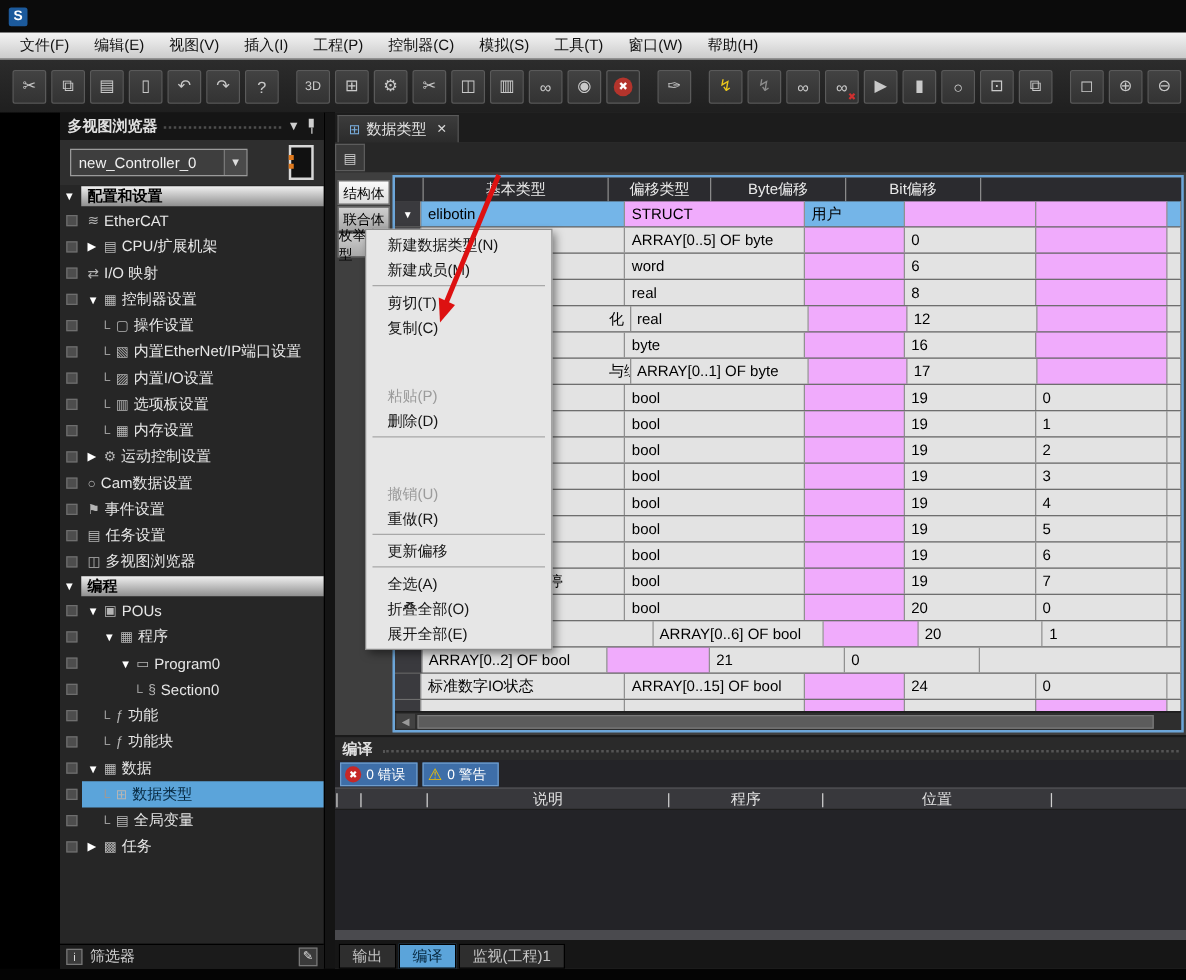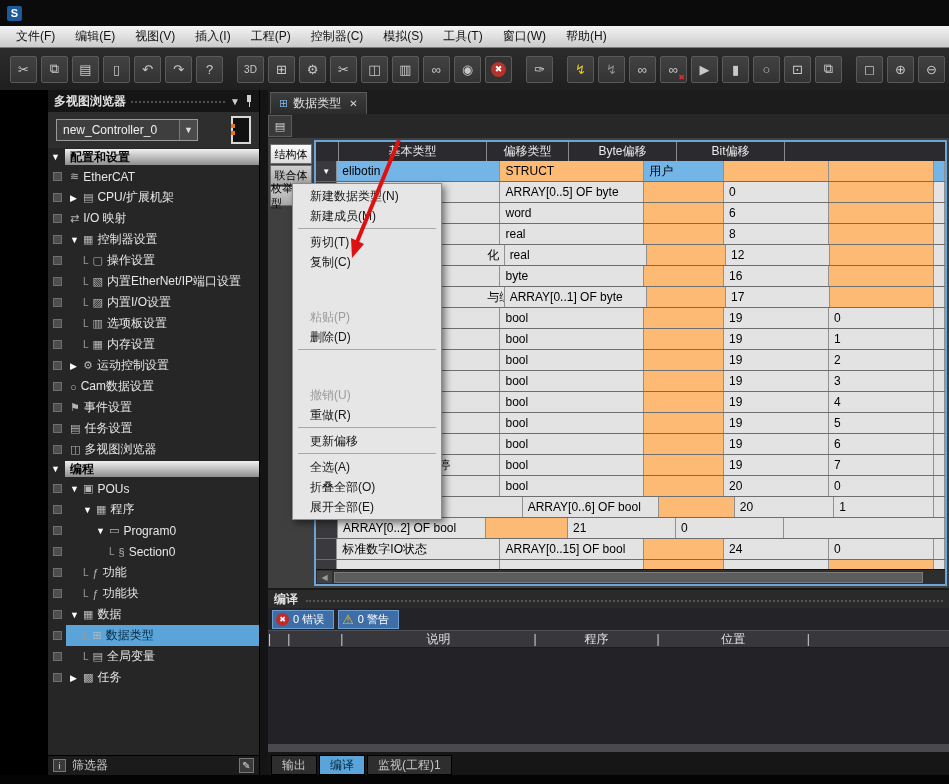--- a/index.html
+++ b/index.html
@@ -73,21 +73,21 @@
   .side-tab.active { background:linear-gradient(#fbfbfb,#dcdcdc); }
 
   .table-panel { position:absolute; left:46px; top:2px; right:2px; bottom:2px; border:2px solid #6ca6d9; background:#4a4a4a; display:flex; flex-direction:column; overflow:hidden; }
   .thead { height:19px; flex:none; background:#2b2b2f; color:#eaeaea; display:flex; align-items:center; }
   .th { text-align:center; border-left:1px solid #8a8a8a; height:100%; display:flex; align-items:center; justify-content:center; }
   .tbody { flex:1; overflow:hidden; }
   .trow { height:21px; display:flex; border-bottom:1px solid #6e6e6e; }
   .tc { border-right:1px solid #909090; display:flex; align-items:center; padding:0 5px; color:#000; overflow:hidden; white-space:nowrap; }
   .tc.ind { padding:0; background:#3a3a3e; color:#fff; font-size:8px; justify-content:center; }
   .bg-light { background:#e3e3e3; }
-  .bg-gray { background:#fdba74; }
+  .bg-gray { background:#f0abfc; }
   .bg-blue { background:#74b5e8; }
   .hscroll { height:15px; flex:none; background:#2e2e2e; border-top:1px solid #141414; display:flex; align-items:center; padding:1px; }
   .hs-arrow { width:15px; height:12px; background:#424242; color:#9a9a9a; font-size:8px; display:flex; align-items:center; justify-content:center; }
   .hs-thumb { height:11px; width:94%; background:#5c5c5c; border:1px solid #7a7a7a; margin-left:2px; }
 
   
   .build-panel { height:164px; display:flex; flex-direction:column; background:#303034; border-top:2px solid #1a1a1a; }
   .bp-header { height:18px; display:flex; align-items:center; gap:8px; padding:0 6px; color:#e0e0e0; font-weight:bold; background:#2a2a2a; }
   .bp-dots { flex:1; border-bottom:2px dotted #555; height:5px; }
   .bp-badges { height:22px; display:flex; align-items:center; gap:4px; padding:0 4px; background:#242428; }
@@ -669,21 +669,21 @@
       <div class="bp-cols">
           <span class="bp-pipe">|</span>
           <div class="bp-seg" style="width: 16px;"></div>
           <span class="bp-pipe">|</span>
           <div class="bp-seg" style="width: 50px;"></div>
           <span class="bp-pipe">|</span>
           <div class="bp-seg" style="width: 190px;">说明</div>
           <span class="bp-pipe">|</span>
           <div class="bp-seg" style="width: 120px;">程序</div>
           <span class="bp-pipe">|</span>
-          <div class="bp-seg" style="width: 147px;">位置</div>
+          <div class="bp-seg" style="width: 180px;">位置</div>
           <span class="bp-pipe">|</span>
         </div>
       <div class="bp-results"></div>
       <div class="bp-foot"></div>
     </div>
 
     <div class="bottom-tabs">
         <div class="btab">输出</div>
         <div class="btab active">编译</div>
         <div class="btab">监视(工程)1</div>

